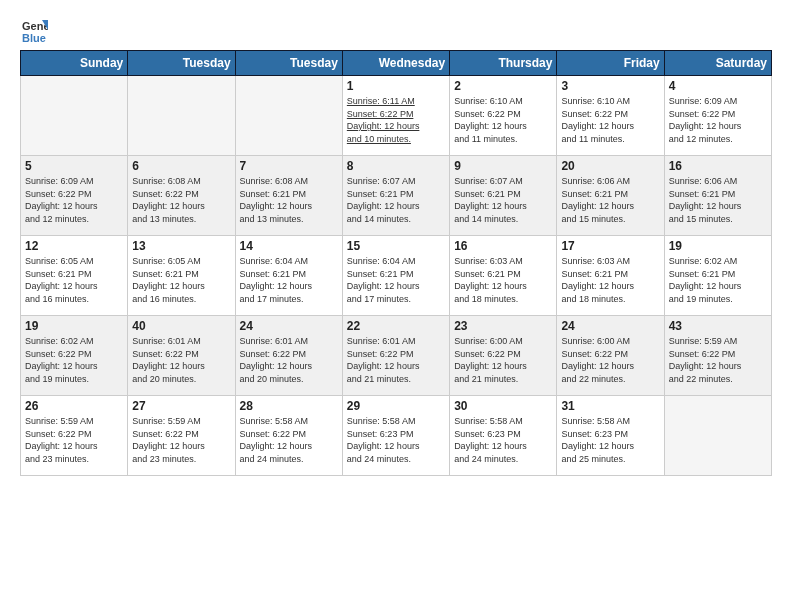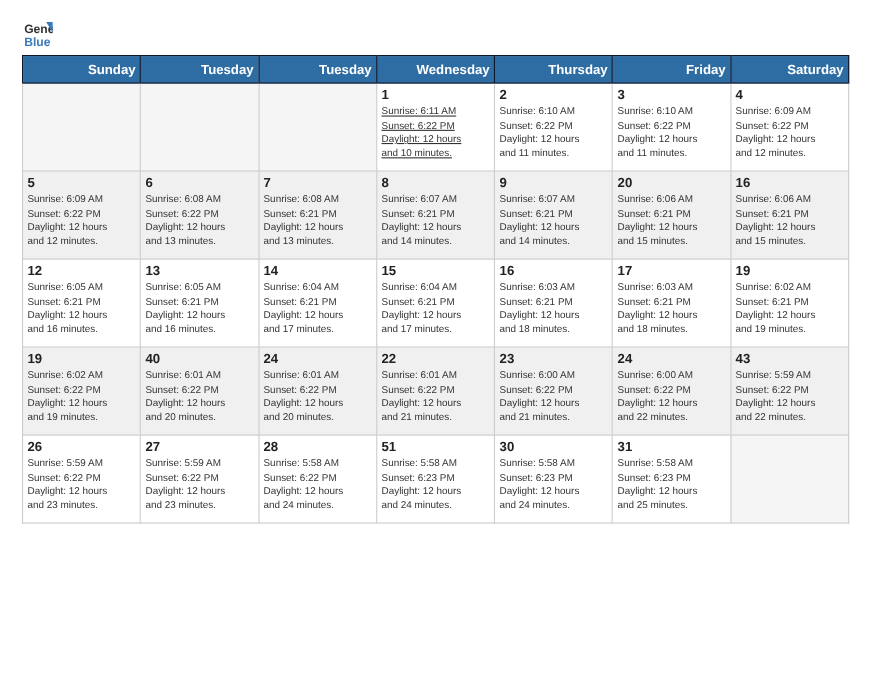--- a/index.html
+++ b/index.html
@@ -322,21 +322,21 @@
 and 23 minutes.</div>
           </td>
           <td>
             <span class="day-number">28</span>
             <div class="day-info" style="white-space: pre-line;">Sunrise: 5:58 AM
 Sunset: 6:22 PM
 Daylight: 12 hours
 and 24 minutes.</div>
           </td>
           <td>
-            <span class="day-number">51</span>
+            <span class="day-number">29</span>
             <div class="day-info" style="white-space: pre-line;">Sunrise: 5:58 AM
 Sunset: 6:23 PM
 Daylight: 12 hours
 and 24 minutes.</div>
           </td>
           <td>
             <span class="day-number">30</span>
             <div class="day-info" style="white-space: pre-line;">Sunrise: 5:58 AM
 Sunset: 6:23 PM
 Daylight: 12 hours

